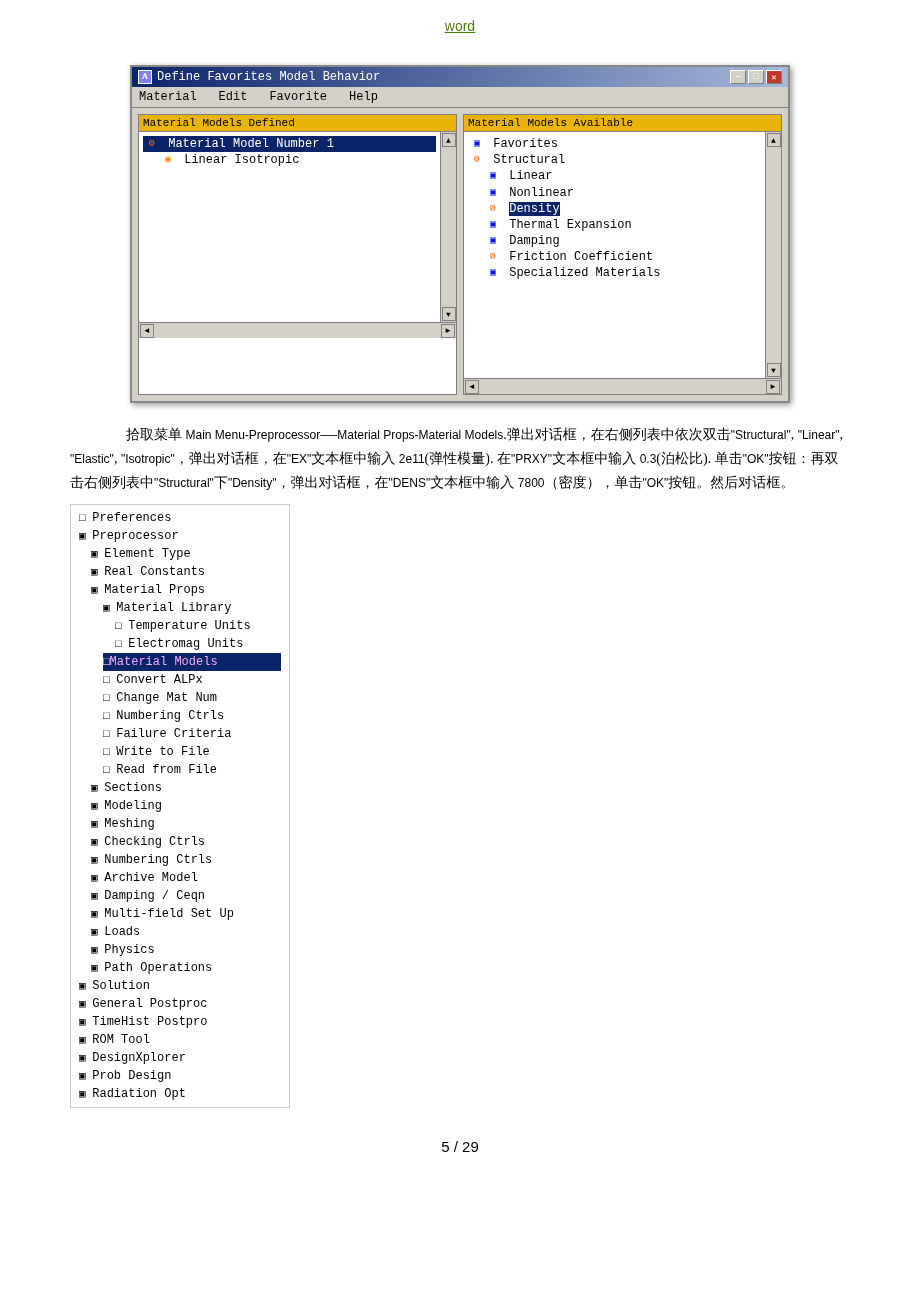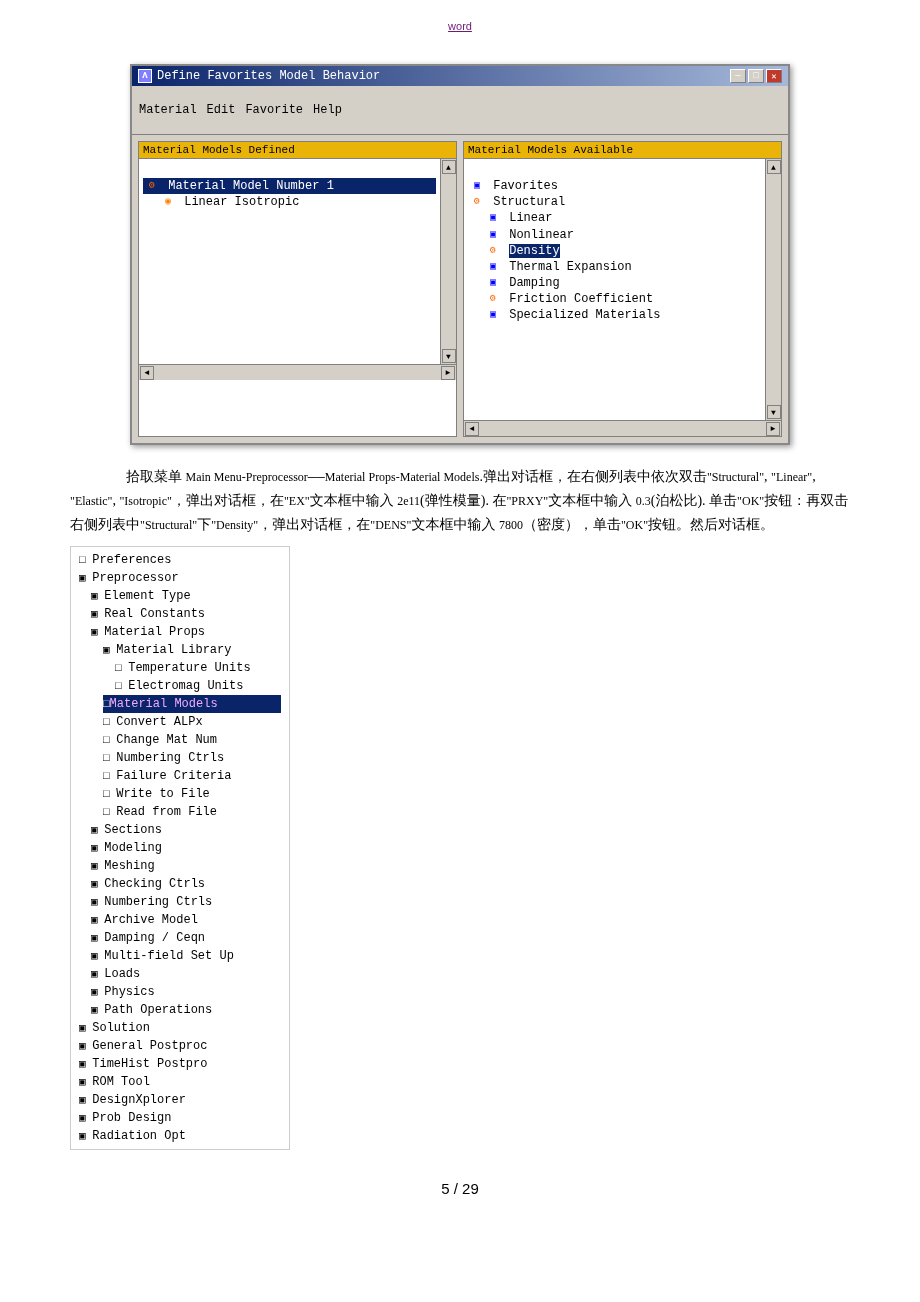--- a/index.html
+++ b/index.html
@@ -12,24 +12,24 @@
       min-height: 1302px;
       position: relative;
     }
 
     
     .page-header {
       text-align: center;
       padding: 18px 0 12px 0;
     }
     .page-header a {
-      color: #701a75;
+      color: #4d7c0f;
       text-decoration: underline;
       font-family: Arial, sans-serif;
-      font-size: 11px;
+      font-size: 14px;
       margin-top: 42px;
     }
 
     
     .dialog-container {
       display: flex;
       justify-content: center;
       margin: 18px auto 0 auto;
     }
     .dialog-window {
@@ -78,23 +78,23 @@
       border-top-color: #fff;
       border-left-color: #fff;
       font-size: 9px;
       display: flex;
       align-items: center;
       justify-content: center;
       cursor: pointer;
     }
     .dialog-menubar {
       background: #d4d0c8;
-      padding: 16px 4px;
-      display: flex;
-      gap: 4px;
+      padding: 2px 4px;
+      display: flex;
+      gap: 16px;
       font-size: 12px;
       border-bottom: 1px solid #808080;
       align-items: center;
     }
     .dialog-menubar span {
       cursor: pointer;
       padding: 1px 3px;
     }
     .dialog-body {
       display: flex;
@@ -167,21 +167,20 @@
       display: flex;
       align-items: center;
       justify-content: center;
       font-size: 8px;
     }
     .panel-with-scroll {
       display: flex;
     }
     .panel-inner {
       flex: 1;
-      margin-top: 15px;
     }
 
     
     .hscroll-bar {
       height: 16px;
       background: #d4d0c8;
       border-top: 1px solid #808080;
       display: flex;
       align-items: center;
       padding: 0 1px;
@@ -203,21 +202,21 @@
       margin: 20px 70px 0 70px;
       font-family: "SimSun", "宋体", "Times New Roman", serif;
       font-size: 14px;
       line-height: 1.7;
     }
     .main-content p {
       text-indent: 2em;
       margin-bottom: 10px;
     }
     .mono {
-      font-family: Liberation Serif, serif;
+      font-family: Liberation Sans, sans-serif;
       font-size: 12px;
     }
 
     
     .tree-menu-container {
       margin: 9px 0 0 70px;
     }
     .tree-menu {
       font-family: "Courier New", Courier, monospace;
       font-size: 12px;

